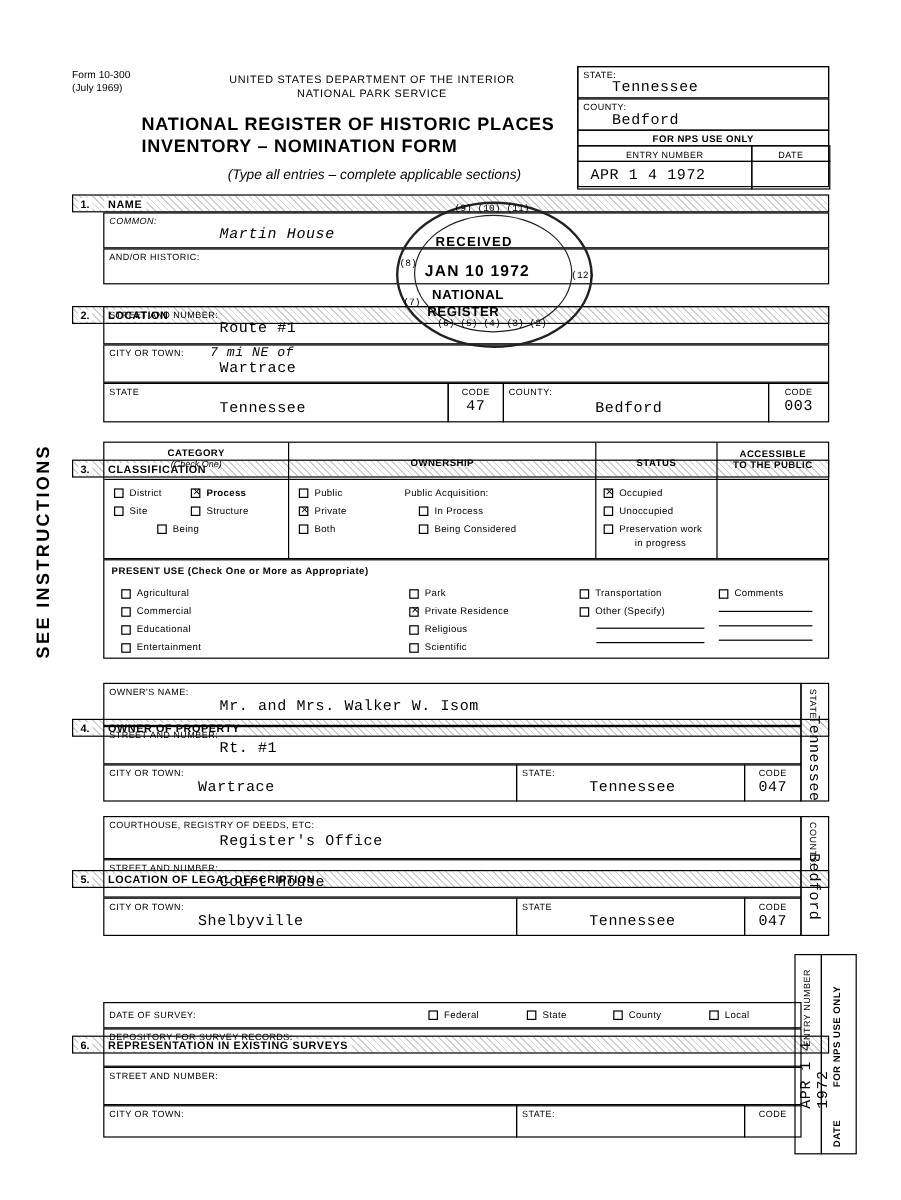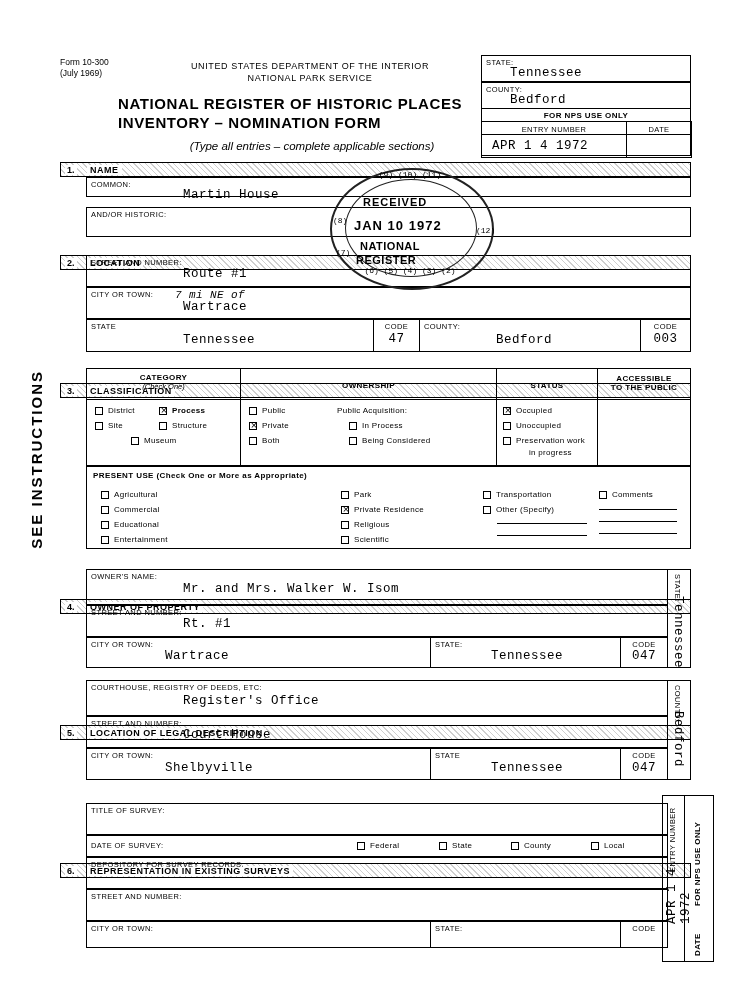--- a/index.html
+++ b/index.html
@@ -91,21 +91,21 @@
 
   <div class="abs" style="left:28px;top:370px;">
     <div class="sideways seeinstr">SEE INSTRUCTIONS</div>
   </div>
 
   <div class="abs secbar" style="left:60px;top:162px;width:631px;">
     <span class="num">1.</span>
     <span class="nm">NAME</span>
   </div>
 
-  <div class="abs box" style="left:86px;top:177px;width:605px;height:20px;">
+  <div class="abs box" style="left:86px;top:177px;width:605px;height:30px;font-style:italic;">
     <div class="abs lbl" style="left:4px;top:2px;">COMMON:</div>
     <div class="abs hand" style="left:96px;top:10px;">Martin House</div>
   </div>
   <div class="abs box" style="left:86px;top:207px;width:605px;height:30px;">
     <div class="abs lbl" style="left:4px;top:2px;">AND/OR HISTORIC:</div>
     <div class="abs hand" style="left:96px;top:10px;"></div>
   </div>
 
   <div class="abs secbar" style="left:60px;top:240px;width:631px;">
     <span class="num">2.</span>
@@ -177,21 +177,21 @@
       <div class="lbl-b">TO THE PUBLIC</div>
     </div>
 
     <div class="abs" style="left:8px;top:34px;">
       <div class="opt"><span class="chk"></span><span>District</span></div>
       <div class="opt"><span class="chk"></span><span>Site</span></div>
     </div>
     <div class="abs" style="left:72px;top:34px;">
       <div class="opt"><span class="chk x"></span><span style="font-weight:bold">Process</span></div>
       <div class="opt"><span class="chk"></span><span>Structure</span></div>
-      <div class="opt" style="margin-left:-28px;"><span class="chk"></span><span>Museum</span></div>
+      <div class="opt" style="margin-left:-28px;"><span class="chk"></span><span>Being</span></div>
     </div>
 
     <div class="abs" style="left:162px;top:34px;">
       <div class="opt"><span class="chk"></span><span>Public</span></div>
       <div class="opt"><span class="chk x"></span><span>Private</span></div>
       <div class="opt"><span class="chk"></span><span>Both</span></div>
     </div>
     <div class="abs" style="left:250px;top:34px;">
       <div class="opt" style="font-size:8px;">Public Acquisition:</div>
       <div class="opt" style="margin-left:12px;"><span class="chk"></span><span>In Process</span></div>
@@ -300,24 +300,20 @@
   <div class="abs box ctr" style="left:620px;top:748px;width:48px;height:32px;">
     <div class="lbl" style="margin-top:2px;">CODE</div>
     <div class="hand" style="margin-top:1px;">047</div>
   </div>
 
   <div class="abs secbar" style="left:60px;top:788px;width:631px;">
     <span class="num">6.</span>
     <span class="nm">REPRESENTATION IN EXISTING SURVEYS</span>
   </div>
 
-  <div class="abs box" style="left:86px;top:803px;width:582px;height:32px;">
-    <div class="abs lbl" style="left:4px;top:2px;">TITLE OF SURVEY:</div>
-    <div class="abs hand" style="left:96px;top:12px;"></div>
-  </div>
 
   <div class="abs box" style="left:86px;top:835px;width:582px;height:22px;">
     <div class="abs lbl" style="left:4px;top:5px;">DATE OF SURVEY:</div>
     <div class="abs opt" style="left:270px;top:2px;"><span class="chk"></span><span>Federal</span></div>
     <div class="abs opt" style="left:352px;top:2px;"><span class="chk"></span><span>State</span></div>
     <div class="abs opt" style="left:424px;top:2px;"><span class="chk"></span><span>County</span></div>
     <div class="abs opt" style="left:504px;top:2px;"><span class="chk"></span><span>Local</span></div>
   </div>
 
   <div class="abs box" style="left:86px;top:857px;width:582px;height:32px;">

